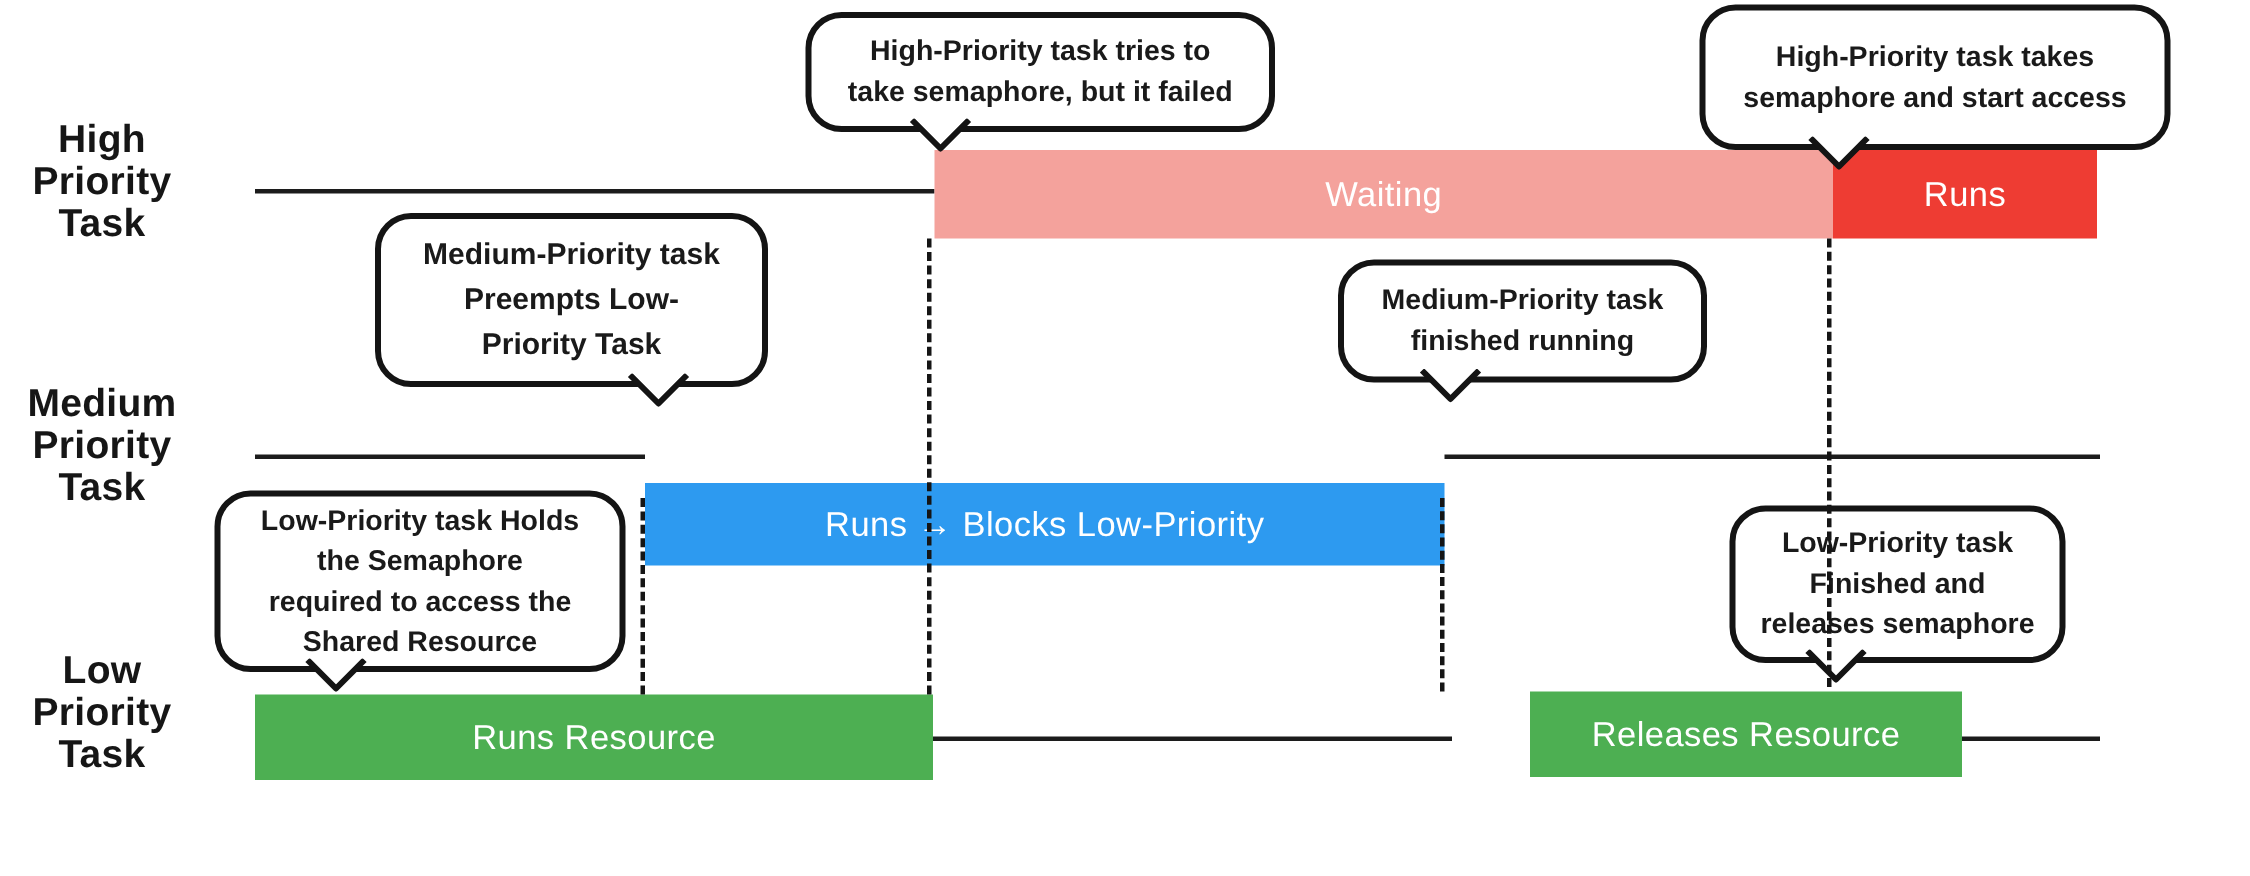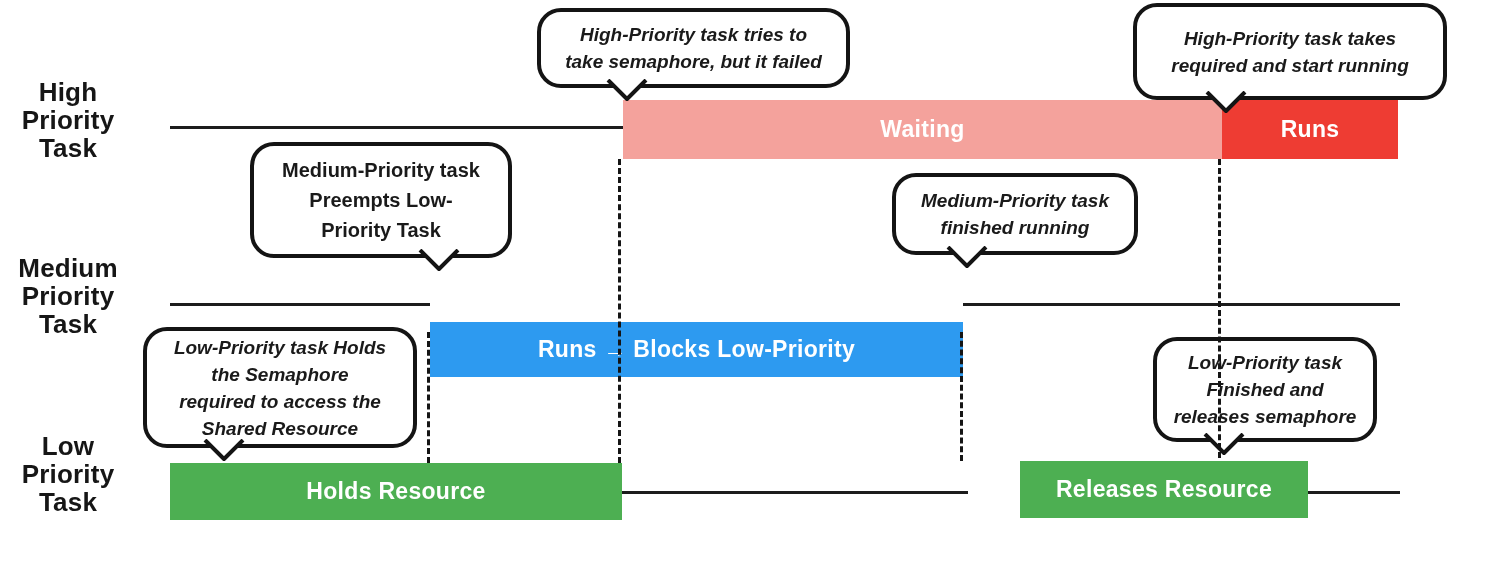--- a/index.html
+++ b/index.html
@@ -11,38 +11,38 @@
   .rowlabel{
     position:absolute;width:104px;text-align:center;color:#161616;
     font-size:26px;font-weight:700;line-height:28px;letter-spacing:0.2px;
   }
   .rowlabel span{display:block;}
   
   .tline{position:absolute;height:0;border-top:3px solid #1c1c1c;z-index:1;}
   
   .bar{
     position:absolute;z-index:2;display:flex;align-items:center;justify-content:center;
-    color:#ffffff;font-weight:700;font-size:23px;letter-spacing:0.3px;text-align:right;
+    color:#ffffff;font-weight:400;font-size:23px;letter-spacing:0.3px;text-align:right;
   }
   .bar-pink{background:#F4A29C;}
   .bar-red{background:#EE3C33;}
   .bar-blue{background:#2D9AF0;margin-top:45px;}
   .bar-green{background:#4DAF52;}
   
   .dashv{position:absolute;width:0;border-left:3px dashed #151515;z-index:6;}
   
   .bubble{
     position:absolute;z-index:5;background:#ffffff;border:4px solid #141414;
     border-radius:24px;box-sizing:border-box;
     display:flex;flex-direction:column;align-items:center;justify-content:center;
     color:#1a1a1a;font-weight:700;text-align:center;
   }
   .bubble .bline{display:block;}
   .bubble .tail{position:absolute;bottom:-19px;z-index:7;}
-  .fs19{font-size:19px;line-height:27px;font-style:italic;}
+  .fs19{font-size:19px;line-height:27px;}
   .fs20{font-size:20px;line-height:30px;}
 </style>
 </head>
 <body>
 
 <div id="stage">
 
   <div class="rowlabel" style="left:16px;top:78px;">
     <span>High</span>
     <span>Priority</span>
@@ -68,42 +68,42 @@
   <div class="bar bar-pink" style="left:623px;top:100px;width:599px;height:59px;">
     <span>Waiting</span>
   </div>
   <div class="bar bar-red" style="left:1222px;top:100px;width:176px;height:59px;">
     <span>Runs</span>
   </div>
   <div class="bar bar-blue" style="left:430px;top:277px;width:533px;height:55px;">
     <span>Runs → Blocks Low-Priority</span>
   </div>
   <div class="bar bar-green" style="left:170px;top:463px;width:452px;height:57px;">
-    <span>Holds Resource</span>
+    <span>Runs Resource</span>
   </div>
   <div class="bar bar-green" style="left:1020px;top:461px;width:288px;height:57px;">
     <span>Releases Resource</span>
   </div>
 
   <div class="dashv" style="left:427px;top:332px;height:131px;"></div>
   <div class="dashv" style="left:618px;top:159px;height:304px;"></div>
   <div class="dashv" style="left:960px;top:332px;height:129px;"></div>
   <div class="dashv" style="left:1218px;top:159px;height:299px;"></div>
 
   <div class="bubble fs19" style="left:537px;top:8px;width:313px;height:80px;">
     <span class="bline">High-Priority task tries to</span>
     <span class="bline">take semaphore, but it failed</span>
     <svg class="tail" style="left:63px;" width="46" height="24" viewBox="0 0 46 24">
       <path d="M4 1 L23 20 L42 1" fill="#ffffff" stroke="#141414" stroke-width="4" stroke-linejoin="round"></path>
     </svg>
   </div>
 
   <div class="bubble fs19" style="left:1133px;top:3px;width:314px;height:97px;">
     <span class="bline">High-Priority task takes</span>
-    <span class="bline">required and start running</span>
+    <span class="bline">semaphore and start access</span>
     <svg class="tail" style="left:66px;" width="46" height="24" viewBox="0 0 46 24">
       <path d="M4 1 L23 20 L42 1" fill="#ffffff" stroke="#141414" stroke-width="4" stroke-linejoin="round"></path>
     </svg>
   </div>
 
   <div class="bubble fs20" style="left:250px;top:142px;width:262px;height:116px;">
     <span class="bline">Medium-Priority task</span>
     <span class="bline">Preempts Low-</span>
     <span class="bline">Priority Task</span>
     <svg class="tail" style="left:162px;" width="46" height="24" viewBox="0 0 46 24">

